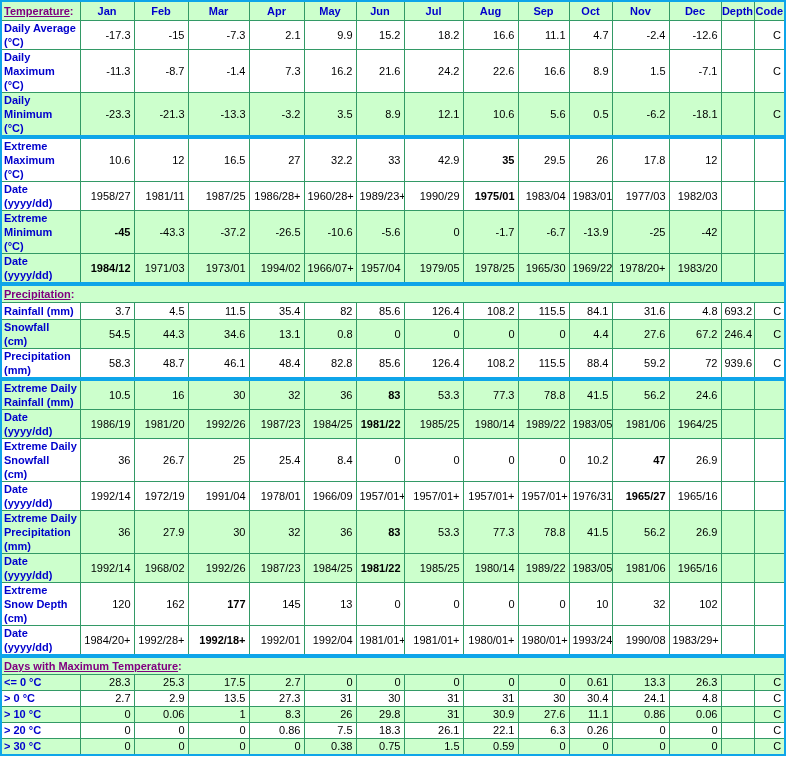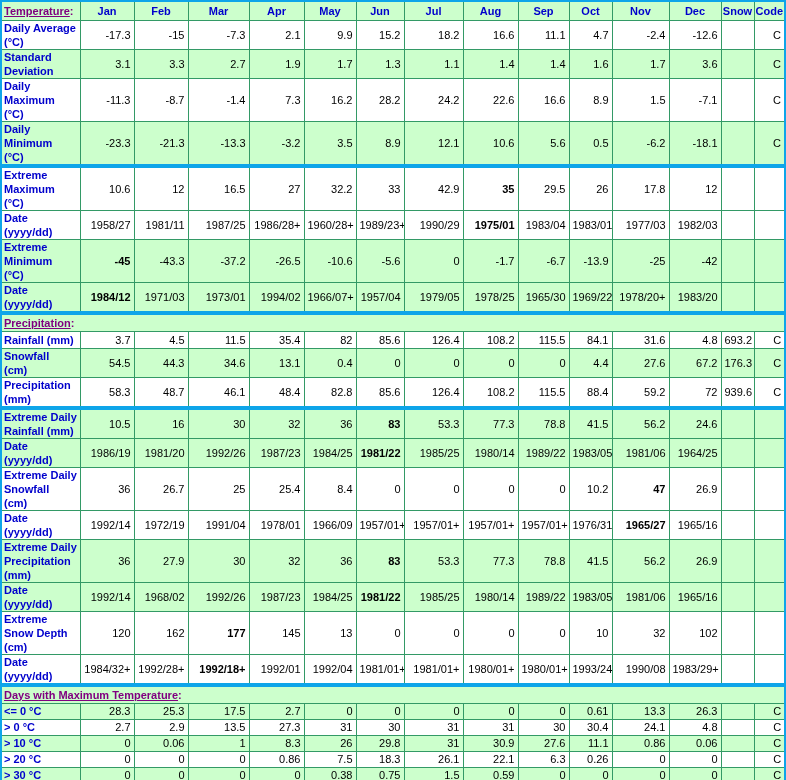--- a/index.html
+++ b/index.html
@@ -48,69 +48,51 @@
         <th class="mon">Mar</th>
         <th class="mon">Apr</th>
         <th class="mon">May</th>
         <th class="mon">Jun</th>
         <th class="mon">Jul</th>
         <th class="mon">Aug</th>
         <th class="mon">Sep</th>
         <th class="mon">Oct</th>
         <th class="mon">Nov</th>
         <th class="mon">Dec</th>
-        <th class="mon">Snow</th>
+        <th class="mon">Depth</th>
         <th class="mon">Code</th>
       </tr>
   <tr>
         <th class="lbl">Daily Average
 (°C)</th>
         <td class="num">-17.3</td>
         <td class="num">-15</td>
         <td class="num">-7.3</td>
         <td class="num">2.1</td>
         <td class="num">9.9</td>
         <td class="num">15.2</td>
         <td class="num">18.2</td>
         <td class="num">16.6</td>
         <td class="num">11.1</td>
         <td class="num">4.7</td>
         <td class="num">-2.4</td>
         <td class="num">-12.6</td>
         <td class="num"></td>
         <td class="num">C</td>
       </tr>
-      <tr class="shade">
-        <th class="lbl">Standard
-Deviation</th>
-        <td class="num">3.1</td>
-        <td class="num">3.3</td>
-        <td class="num">2.7</td>
-        <td class="num">1.9</td>
-        <td class="num">1.7</td>
-        <td class="num">1.3</td>
-        <td class="num">1.1</td>
-        <td class="num">1.4</td>
-        <td class="num">1.4</td>
-        <td class="num">1.6</td>
-        <td class="num">1.7</td>
-        <td class="num">3.6</td>
-        <td class="num"></td>
-        <td class="num">C</td>
-      </tr>
       <tr>
         <th class="lbl">Daily
 Maximum
 (°C)</th>
         <td class="num">-11.3</td>
         <td class="num">-8.7</td>
         <td class="num">-1.4</td>
         <td class="num">7.3</td>
         <td class="num">16.2</td>
-        <td class="num">28.2</td>
+        <td class="num">21.6</td>
         <td class="num">24.2</td>
         <td class="num">22.6</td>
         <td class="num">16.6</td>
         <td class="num">8.9</td>
         <td class="num">1.5</td>
         <td class="num">-7.1</td>
         <td class="num"></td>
         <td class="num">C</td>
       </tr>
       <tr class="shade">
@@ -270,29 +252,29 @@
         <td class="num">693.2</td>
         <td class="num">C</td>
       </tr>
       <tr class="shade">
         <th class="lbl">Snowfall
 (cm)</th>
         <td class="num">54.5</td>
         <td class="num">44.3</td>
         <td class="num">34.6</td>
         <td class="num">13.1</td>
-        <td class="num">0.4</td>
+        <td class="num">0.8</td>
         <td class="num">0</td>
         <td class="num">0</td>
         <td class="num">0</td>
         <td class="num">0</td>
         <td class="num">4.4</td>
         <td class="num">27.6</td>
         <td class="num">67.2</td>
-        <td class="num">176.3</td>
+        <td class="num">246.4</td>
         <td class="num">C</td>
       </tr>
       <tr>
         <th class="lbl">Precipitation
 (mm)</th>
         <td class="num">58.3</td>
         <td class="num">48.7</td>
         <td class="num">46.1</td>
         <td class="num">48.4</td>
         <td class="num">82.8</td>
@@ -453,21 +435,21 @@
         <td class="num">0</td>
         <td class="num">10</td>
         <td class="num">32</td>
         <td class="num">102</td>
         <td class="num"></td>
         <td class="num"></td>
       </tr>
       <tr>
         <th class="lbl">Date
 (yyyy/dd)</th>
-        <td class="num">1984/32+</td>
+        <td class="num">1984/20+</td>
         <td class="num">1992/28+</td>
         <td class="num bold">1992/18+</td>
         <td class="num">1992/01</td>
         <td class="num">1992/04</td>
         <td class="num">1981/01+</td>
         <td class="num">1981/01+</td>
         <td class="num">1980/01+</td>
         <td class="num">1980/01+</td>
         <td class="num">1993/24</td>
         <td class="num">1990/08</td>

